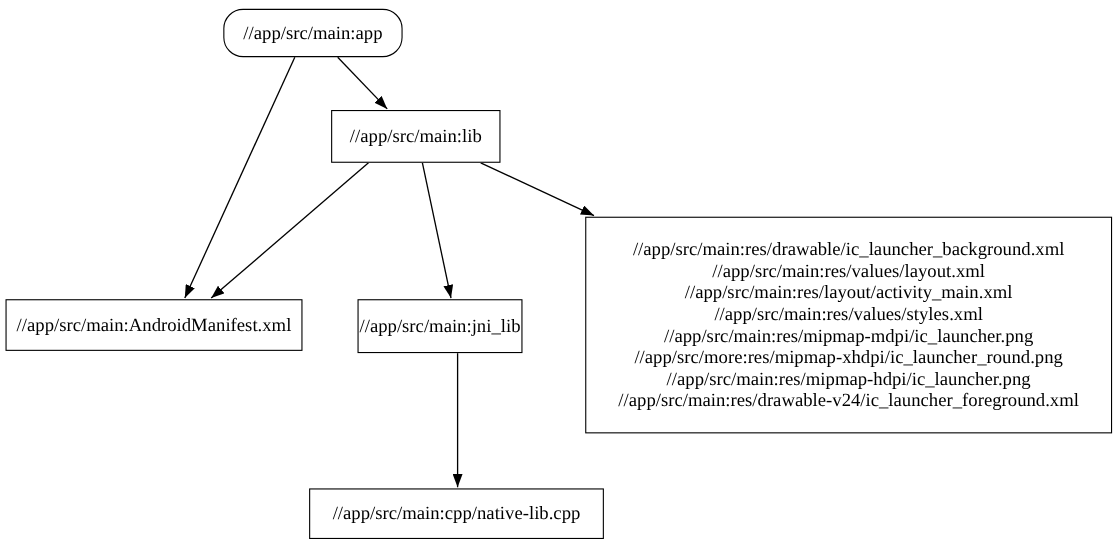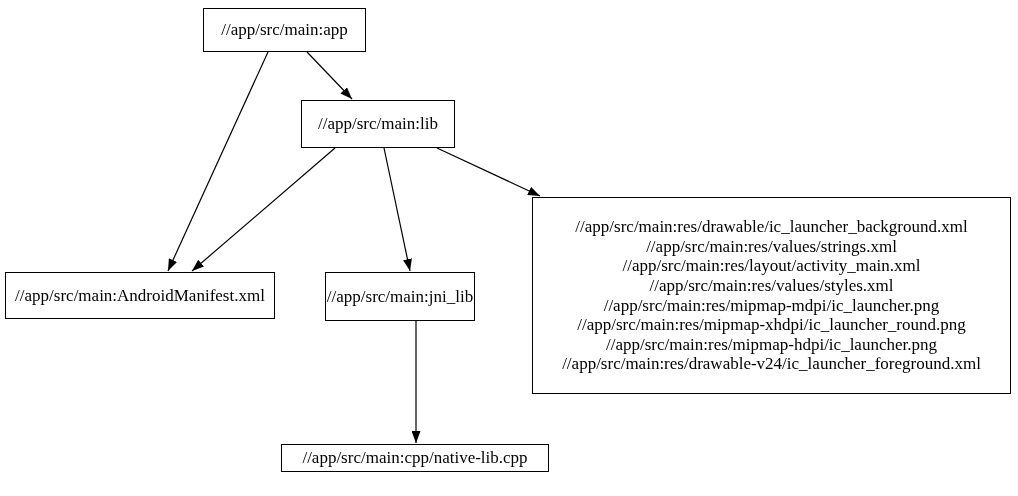--- a/index.html
+++ b/index.html
@@ -35,26 +35,26 @@
     text-align: center;
     font-size: 17px;
     line-height: 20px;
     white-space: nowrap;
   }
   .node.multiline {
     flex-direction: column;
     justify-content: center;
     line-height: 19.6px;
   }
-  #node-app        { left: 203px; top: 8px;   width: 163px; height: 44px; }
+  #node-app        { left: 203px; top: 8px;   width: 163px; height: 44px; border-radius: 18px; }
   #node-lib        { left: 301px; top: 100px; width: 154px; height: 48px; }
   #node-manifest   { left: 5px;   top: 272px; width: 270px; height: 47px; }
   #node-jni-lib    { left: 325px; top: 272px; width: 150px; height: 49px; }
   #node-resources  { left: 532px; top: 197px; width: 479px; height: 197px; }
-  #node-native-lib { left: 281px; top: 444px; width: 268px; height: 28px; }
+  #node-native-lib { left: 281px; top: 444px; width: 268px; height: 46px; }
   .edge-line {
     stroke: #000000;
     stroke-width: 1.2;
     fill: none;
   }
 </style>
 </head>
 <body>
 
 <div id="canvas">
@@ -84,25 +84,25 @@
   <div class="node" id="node-manifest">
     <span>//app/src/main:AndroidManifest.xml</span>
   </div>
 
   <div class="node" id="node-jni-lib">
     <span>//app/src/main:jni_lib</span>
   </div>
 
   <div class="node multiline" id="node-resources">
     <span>//app/src/main:res/drawable/ic_launcher_background.xml</span>
-    <span>//app/src/main:res/values/strings.xml</span>
+    <span>//app/src/main:res/values/layout.xml</span>
     <span>//app/src/main:res/layout/activity_main.xml</span>
     <span>//app/src/main:res/values/styles.xml</span>
     <span>//app/src/main:res/mipmap-mdpi/ic_launcher.png</span>
-    <span>//app/src/main:res/mipmap-xhdpi/ic_launcher_round.png</span>
+    <span>//app/src/more:res/mipmap-xhdpi/ic_launcher_round.png</span>
     <span>//app/src/main:res/mipmap-hdpi/ic_launcher.png</span>
     <span>//app/src/main:res/drawable-v24/ic_launcher_foreground.xml</span>
   </div>
 
   <div class="node" id="node-native-lib">
     <span>//app/src/main:cpp/native-lib.cpp</span>
   </div>
 
 </div>
 

